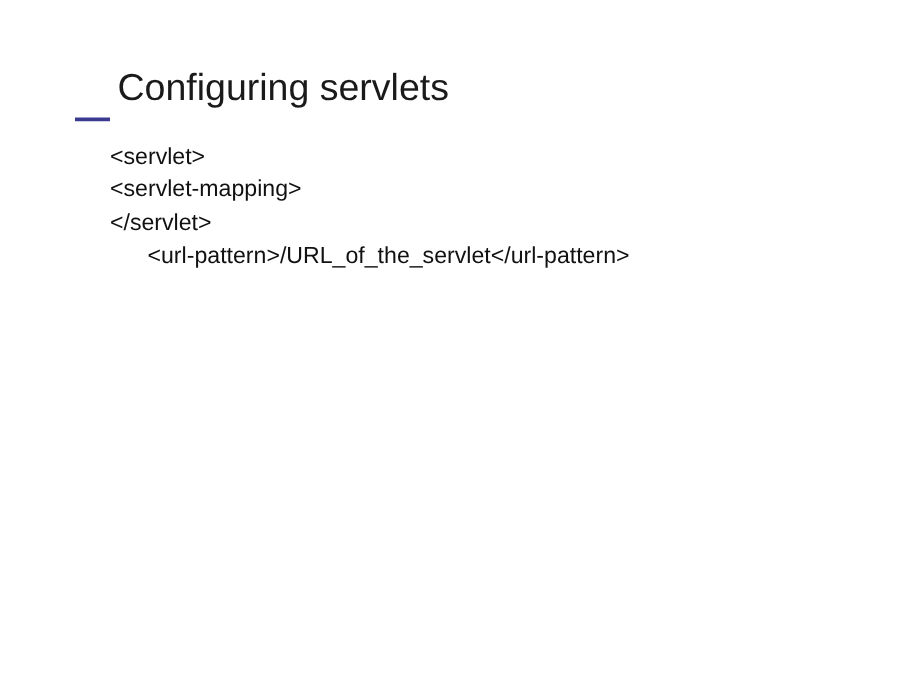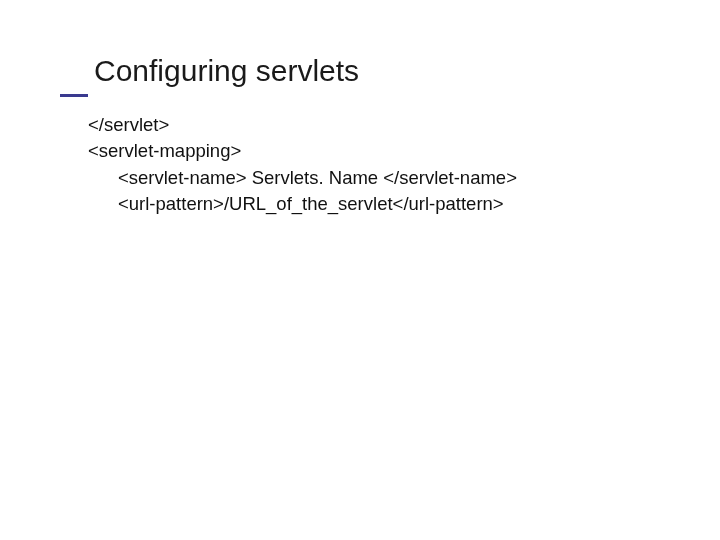--- a/index.html
+++ b/index.html
@@ -77,19 +77,19 @@
 
 <div class="slide">
 
   <div class="title-row">
     <div class="accent"></div>
     <h1 class="title">Configuring servlets</h1>
   </div>
 
 
   <div class="code">
+    <div>&lt;servlet&gt;</div>
+    <div>&lt;servlet-mapping&gt;</div>
     <div>&lt;/servlet&gt;</div>
-    <div>&lt;servlet-mapping&gt;</div>
-    <div class="indent">&lt;servlet-name&gt; Servlets. Name &lt;/servlet-name&gt;</div>
     <div class="indent">&lt;url-pattern&gt;/URL_of_the_servlet&lt;/url-pattern&gt;</div>
   </div>
 
 </div>
 
 </body></html>

